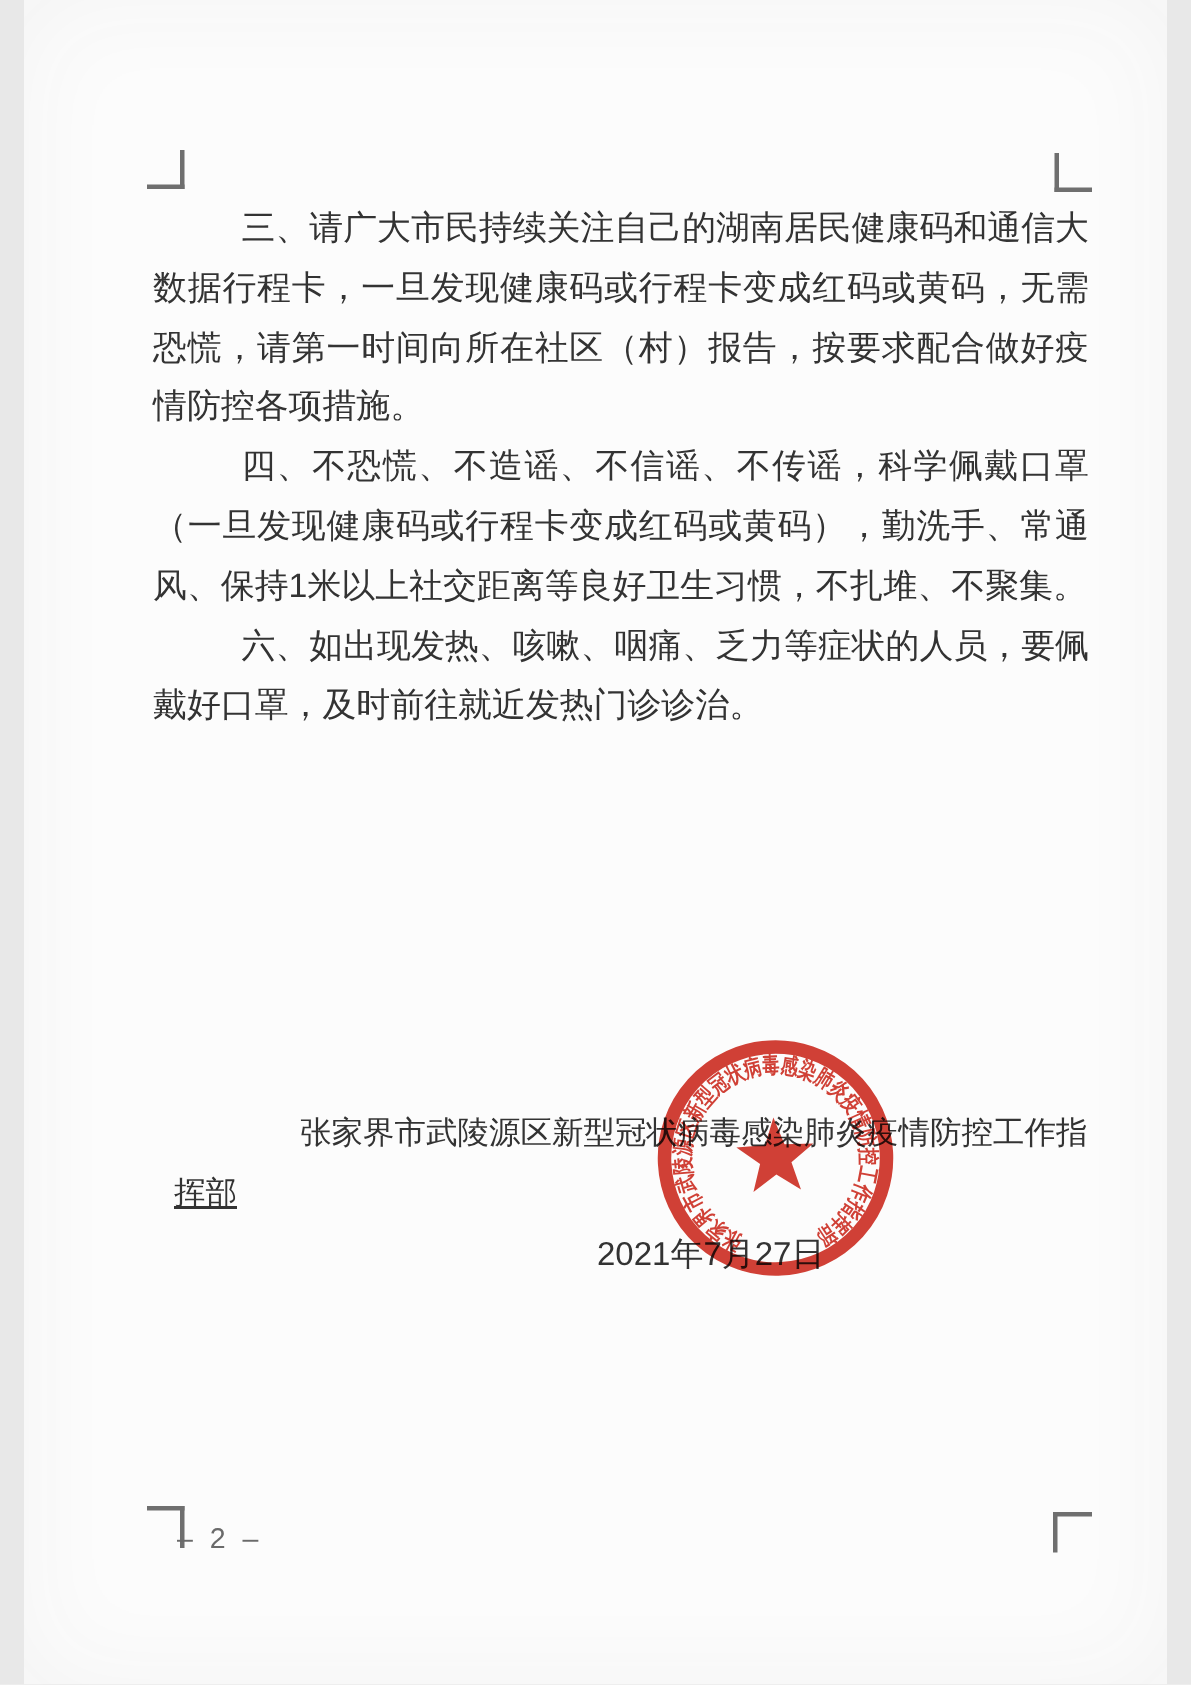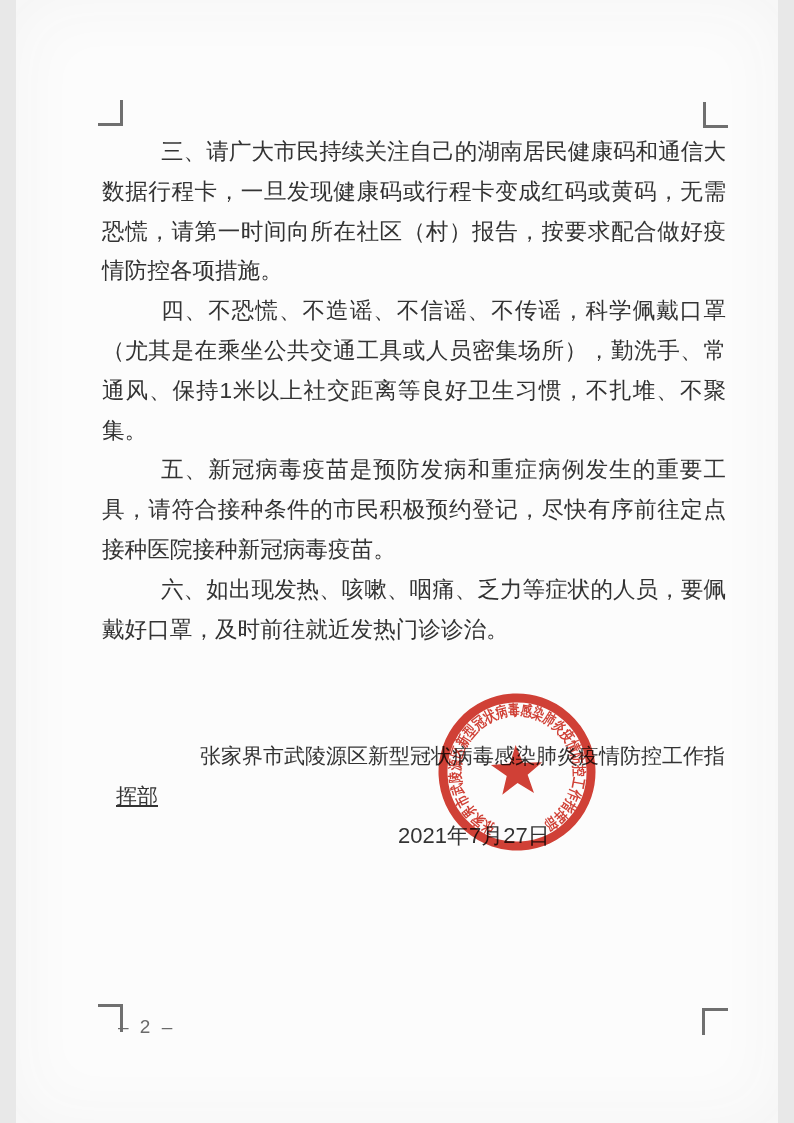--- a/index.html
+++ b/index.html
@@ -87,22 +87,21 @@
 
 <div class="page">
 
   <div class="corner tl"></div>
   <div class="corner tr"></div>
   <div class="corner bl"></div>
   <div class="corner br"></div>
 
   <div class="body-text">
     <p>三、请广大市民持续关注自己的湖南居民健康码和通信大数据行程卡，一旦发现健康码或行程卡变成红码或黄码，无需恐慌，请第一时间向所在社区（村）报告，按要求配合做好疫情防控各项措施。</p>
-    <p>四、不恐慌、不造谣、不信谣、不传谣，科学佩戴口罩（尤其是在乘坐公共交通工具或人员密集场所），勤洗手、常通风、保持1米以上社交距离等良好卫生习惯，不扎堆、不聚集。</p>
-    <p>五、新冠病毒疫苗是预防发病和重症病例发生的重要工具，请符合接种条件的市民积极预约登记，尽快有序前往定点接种医院接种新冠病毒疫苗。</p>
+    <p>四、不恐慌、不造谣、不信谣、不传谣，科学佩戴口罩（一旦发现健康码或行程卡变成红码或黄码），勤洗手、常通风、保持1米以上社交距离等良好卫生习惯，不扎堆、不聚集。</p>
     <p>六、如出现发热、咳嗽、咽痛、乏力等症状的人员，要佩戴好口罩，及时前往就近发热门诊诊治。</p>
   </div>
 
   <div class="signature">
     <div class="sig-line sig-line-1">张家界市武陵源区新型冠状病毒感染肺炎疫情防控工作指</div>
     <div class="sig-line sig-line-2">挥部</div>
     <div class="sig-date">2021年7月27日</div>
   </div>
 
   <div class="seal">

